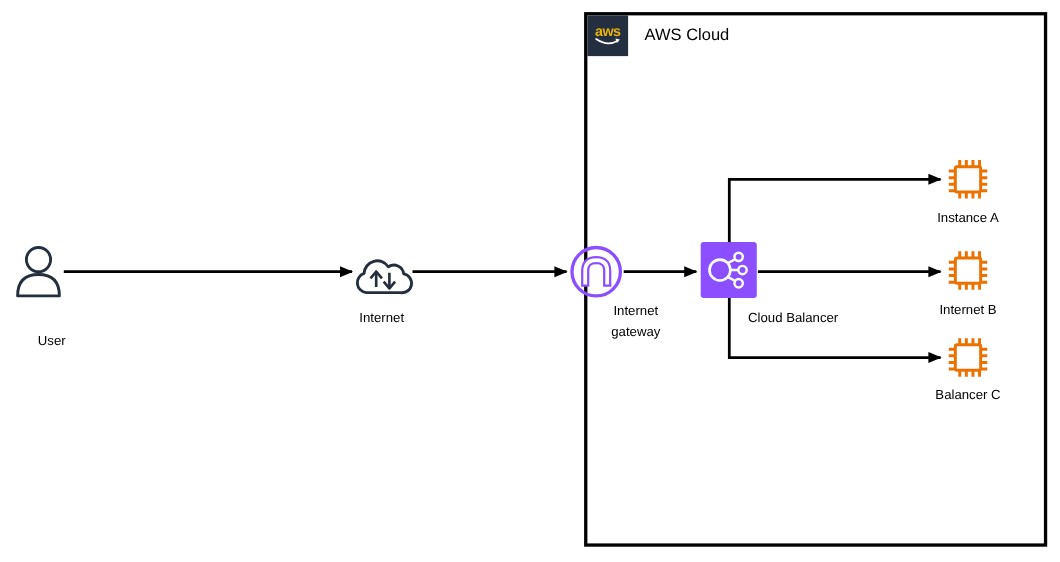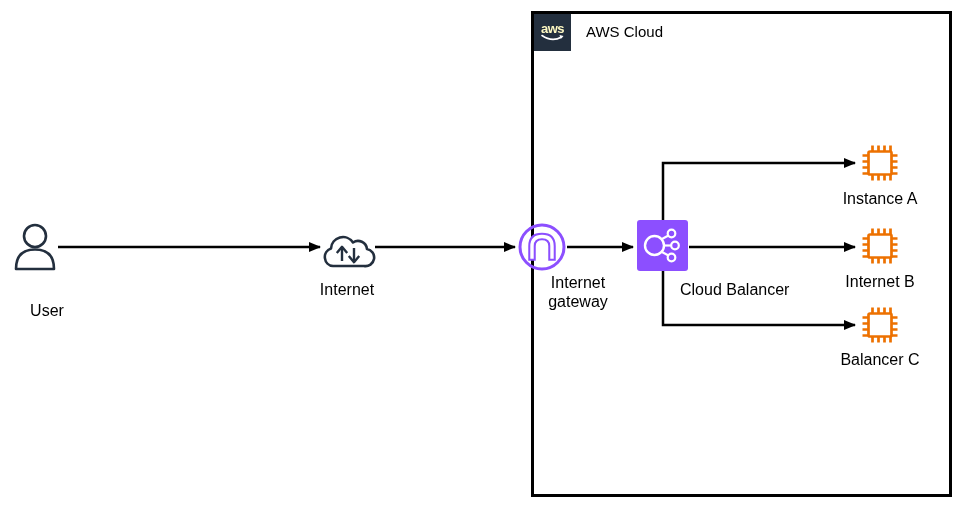--- a/index.html
+++ b/index.html
@@ -2,35 +2,35 @@
 <html><head>
 <meta charset="utf-8">
 <style>
   html,body{margin:0;padding:0;background:#ffffff;}
   #canvas{
     position:relative;width:964px;height:511px;background:#ffffff;overflow:hidden;
     font-family:"Liberation Sans",sans-serif;color:#000;
   }
   .abs{position:absolute;}
   .lbl{
-    position:absolute;font-size:16px;line-height:19px;color:#000;
+    position:absolute;font-size:12px;line-height:19px;color:#000;
     text-align:center;white-space:pre-line;
   }
   .lbl-left{text-align:center;}
   
   #aws-box{
     left:531px;top:11px;width:415px;height:480px;
     border:3px solid #000;background:transparent;
   }
   #aws-logo{
     left:534px;top:14px;width:37px;height:37px;background:#232F3E;
     display:flex;flex-direction:column;align-items:center;justify-content:center;
   }
   #aws-logo .aws-word{
-    color:#fef9c3;font-size:13px;font-weight:bold;letter-spacing:-0.5px;line-height:11px;
+    color:#eab308;font-size:13px;font-weight:bold;letter-spacing:-0.5px;line-height:11px;
   }
   #aws-cloud-title{left:586px;top:23px;font-size:15px;line-height:17px;}
   
   #lb-node{
     left:637px;top:220px;width:51px;height:51px;background:#8C4FFF;border-radius:3px;
     display:flex;align-items:center;justify-content:center;
   }
   svg{display:block;}
 </style>
 </head>

